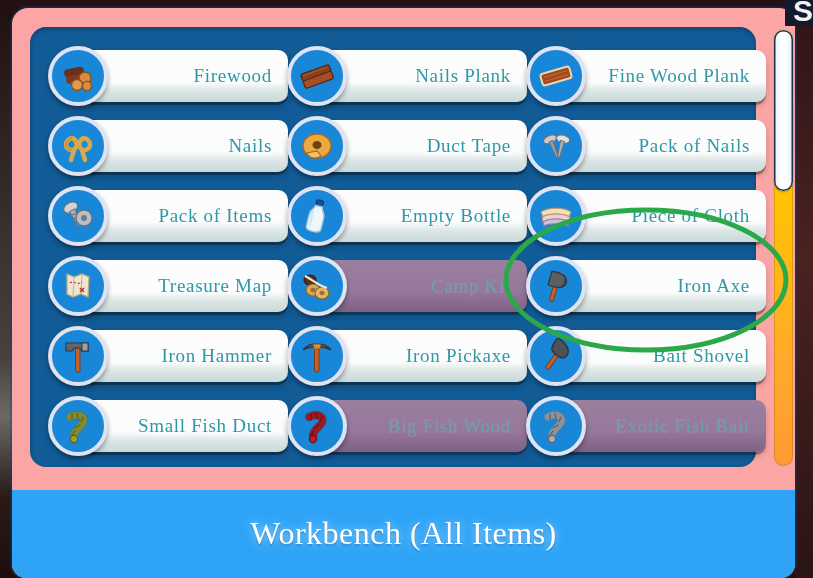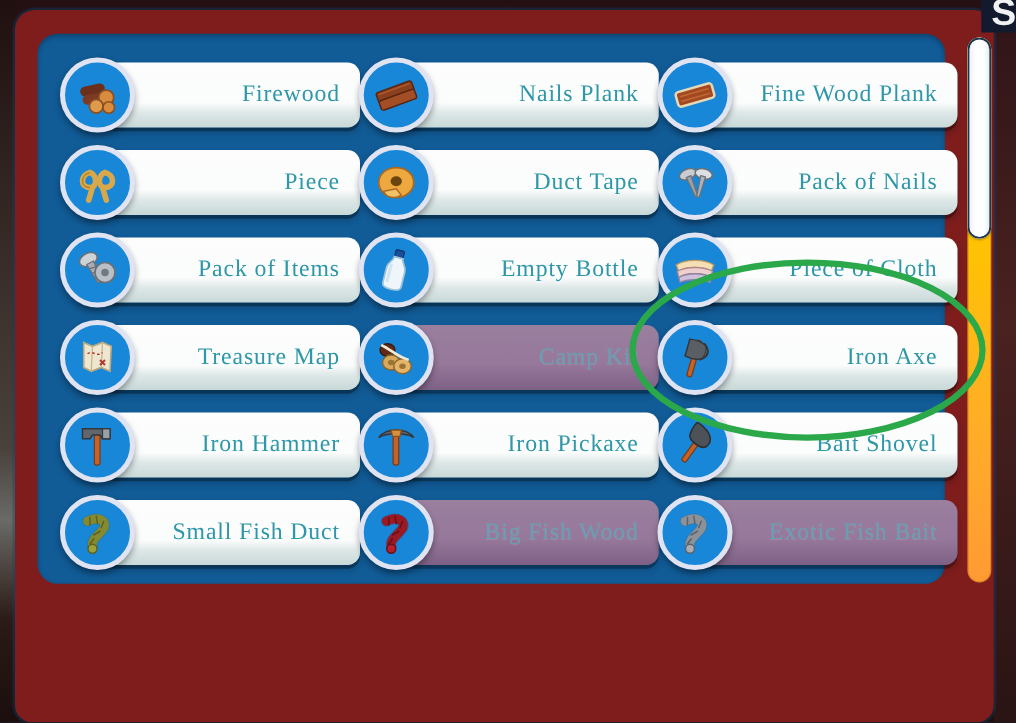--- a/index.html
+++ b/index.html
@@ -53,21 +53,21 @@
     z-index: 39;
   }
 
   
   .dialog {
     position: absolute;
     left: 12px;
     top: 8px;
     width: 783px;
     height: 570px;
-    background: #7f1d1d;
+    background: #fca5a5;
     border-radius: 16px 16px 14px 14px;
     box-shadow: 0 0 0 2px rgba(10,70,120,.35);
     overflow: hidden;
   }
 
   
   .list-panel {
     position: absolute;
     left: 18px;
     top: 19px;
@@ -247,21 +247,21 @@
               <svg width="40" height="40" viewBox="0 0 40 40">
       <g transform="rotate(-16 20 20)">
         <rect x="5" y="14" width="30" height="12" rx="2.5" fill="#a4491f" stroke="#e8d7b5" stroke-width="2"></rect>
         <path d="M8 18 L32 18 M8 22 L32 22" stroke="#c4713c" stroke-width="1.2" opacity=".8"></path>
       </g>
               </svg>
             </div>
           </div>
           <div class="item" style="left: 18px; top: 93px;">
             <div class="plate">
-              <span class="label">Piece</span>
+              <span class="label">Nails</span>
             </div>
             <div class="badge">
               <svg width="40" height="40" viewBox="0 0 40 40">
       <g fill="none" stroke="#d8a84a" stroke-width="4.5" stroke-linecap="round">
         <path d="M14 12 C6 14 6 24 14 24 C20 24 20 14 14 12 Z"></path>
         <path d="M26 12 C34 14 34 24 26 24 C20 24 20 14 26 12 Z"></path>
         <path d="M16 24 L13 34"></path>
         <path d="M24 24 L27 34"></path>
       </g>
       <g fill="none" stroke="#9d7322" stroke-width="1" opacity=".8">
@@ -489,18 +489,23 @@
               </svg>
             </div>
           </div>
         </div>
     </div>
 
     <div class="scroll-track">
       <div class="scroll-thumb" id="scroll-thumb" style="height: 161px; top: 0px;"></div>
     </div>
 
+    <div class="footer">
+      <div class="footer-inner">
+        <div class="footer-title">Workbench (All Items)</div>
+      </div>
+    </div>
   </div>
 
   <svg class="annot-svg" id="annot-svg" viewBox="0 0 813 578" xmlns="http://www.w3.org/2000/svg">
     <ellipse id="annot-ellipse" cx="646" cy="280" rx="140" ry="70" fill="none" stroke="#2aa84a" stroke-width="5"></ellipse>
   </svg>
 </div>
 
 </body></html>

